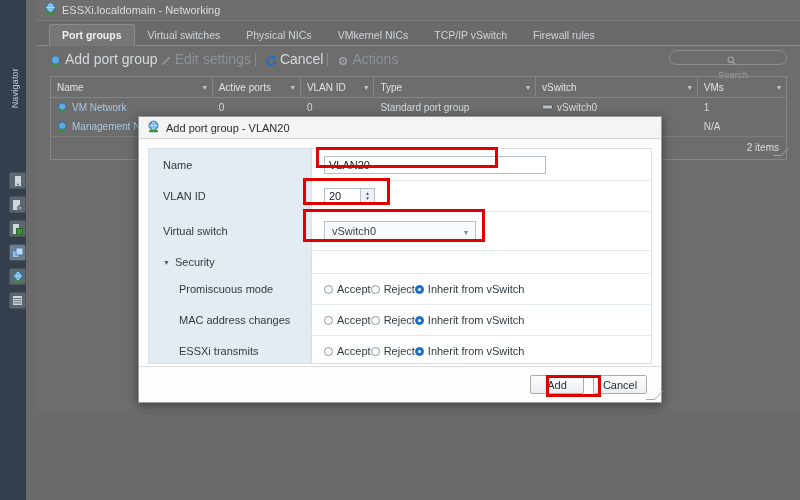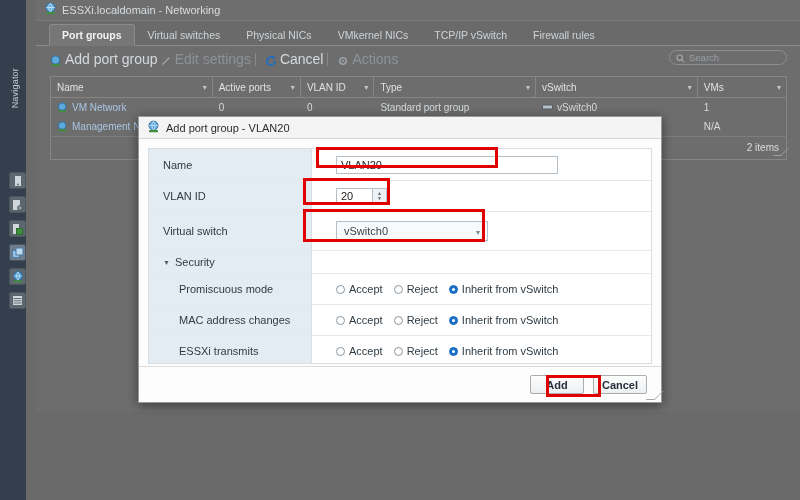--- a/index.html
+++ b/index.html
@@ -71,21 +71,21 @@
     position:absolute;left:0;top:46px;right:0;height:26px;
     display:flex;align-items:center;padding-left:14px;box-sizing:border-box;
   }
   .tb-item{display:flex;align-items:center;font-size:14px;color:#d5d9dd;margin-right:2px;white-space:nowrap;text-align:right;}
   .tb-item.dis{color:#8d9298;}
   .tb-lbl{margin-left:4px;}
   .tb-sep{width:1px;height:13px;background:#8b8b8b;margin:0 9px 0 2px;}
   #search-box{
     position:absolute;right:13px;top:50px;width:118px;height:15px;
     border:1px solid #8e8e8e;border-radius:8px;
-    display:flex;align-items:center;padding-left:6px;box-sizing:border-box;
+    display:flex;align-items:center;padding-left:6px;box-sizing:border-box;flex-direction:column;
   }
   #search-ph{font-size:9.5px;color:#9aa0a6;margin-left:4px;}
   
   #table{
     position:absolute;left:14px;top:76px;right:13px;height:84px;
     border:1px solid #858585;box-sizing:border-box;
   }
   #thead{display:flex;height:20px;border-bottom:1px solid #858585;}
   .th{
     font-size:10px;color:#dfe3e6;display:flex;align-items:center;
@@ -132,21 +132,21 @@
     overflow:hidden;
   }
   .frow{display:flex;border-bottom:1px solid #e3eaee;min-height:30px;}
   .frow:last-child{border-bottom:none;}
   .flabel{
     width:163px;background:#e3ecf2;border-right:1px solid #d7dfe4;
     font-size:11px;color:#2f3b43;display:flex;align-items:center;
     padding-left:14px;box-sizing:border-box;flex:0 0 auto;
   }
   .flabel.ind{padding-left:30px;}
-  .fval{flex:1;display:flex;align-items:center;padding-left:24px;box-sizing:border-box;background:#fff;}
+  .fval{flex:1;display:flex;align-items:center;padding-left:12px;box-sizing:border-box;background:#fff;}
   .sec-head{
     display:flex;align-items:center;height:22px;border-bottom:1px solid #e3eaee;
   }
   .sec-head .flabel{background:#e3ecf2;height:22px;font-size:11px;}
   .tri{font-size:7px;color:#55606a;margin-right:5px;}
   input[type=text]{
     font-family:"Liberation Sans",sans-serif;font-size:11px;color:#222;
     border:1px solid #b5bfc7;background:#fff;box-sizing:border-box;
     padding:1px 4px;outline:none;
   }
@@ -157,37 +157,37 @@
     display:flex;flex-direction:column;align-items:center;justify-content:center;
     box-sizing:border-box;
   }
   .spin span{font-size:5px;line-height:5px;color:#5a646c;}
   #vsw-select{
     width:152px;height:20px;border:1px solid #b5bfc7;background:#f7fafc;
     font-size:11px;color:#3a4248;display:flex;align-items:center;
     padding-left:7px;box-sizing:border-box;position:relative;
   }
   #vsw-select .dd{position:absolute;right:7px;top:6px;font-size:8px;color:#7a848c;}
-  .radios{display:flex;align-items:center;gap:11px;}
+  .radios{display:flex;align-items:center;gap:0;}
   .radio{display:flex;align-items:center;font-size:11px;color:#2f3b43;white-space:nowrap;}
   .rmark{
     width:9px;height:9px;border-radius:50%;border:1px solid #8a96a0;
     background:#fff;margin-right:4px;box-sizing:border-box;position:relative;
     flex:0 0 auto;
   }
   .radio.on .rmark{border-color:#1b6fc4;background:#1b6fc4;}
   .radio.on .rmark::after{
     content:"";position:absolute;left:2px;top:2px;width:3px;height:3px;
     border-radius:50%;background:#fff;
   }
   #dlg-foot{
     position:absolute;left:0;right:0;bottom:0;height:36px;
     border-top:1px solid #dcdcdc;background:#fdfdfd;
     display:flex;align-items:center;justify-content:flex-end;
-    padding-right:14px;box-sizing:border-box;gap:9px;font-weight:bold;
+    padding-right:14px;box-sizing:border-box;gap:9px;
   }
   .dbtn{
     min-width:54px;height:19px;border:1px solid #adadad;border-radius:2px;
     background:linear-gradient(#fdfdfd,#eceff1);
     font-size:11px;color:#26303a;display:flex;align-items:center;
     justify-content:center;box-sizing:border-box;
   }
   #dlg-grip{
     position:absolute;right:2px;bottom:2px;width:8px;height:8px;
     border-right:1px solid #a8a8a8;border-bottom:1px solid #a8a8a8;

